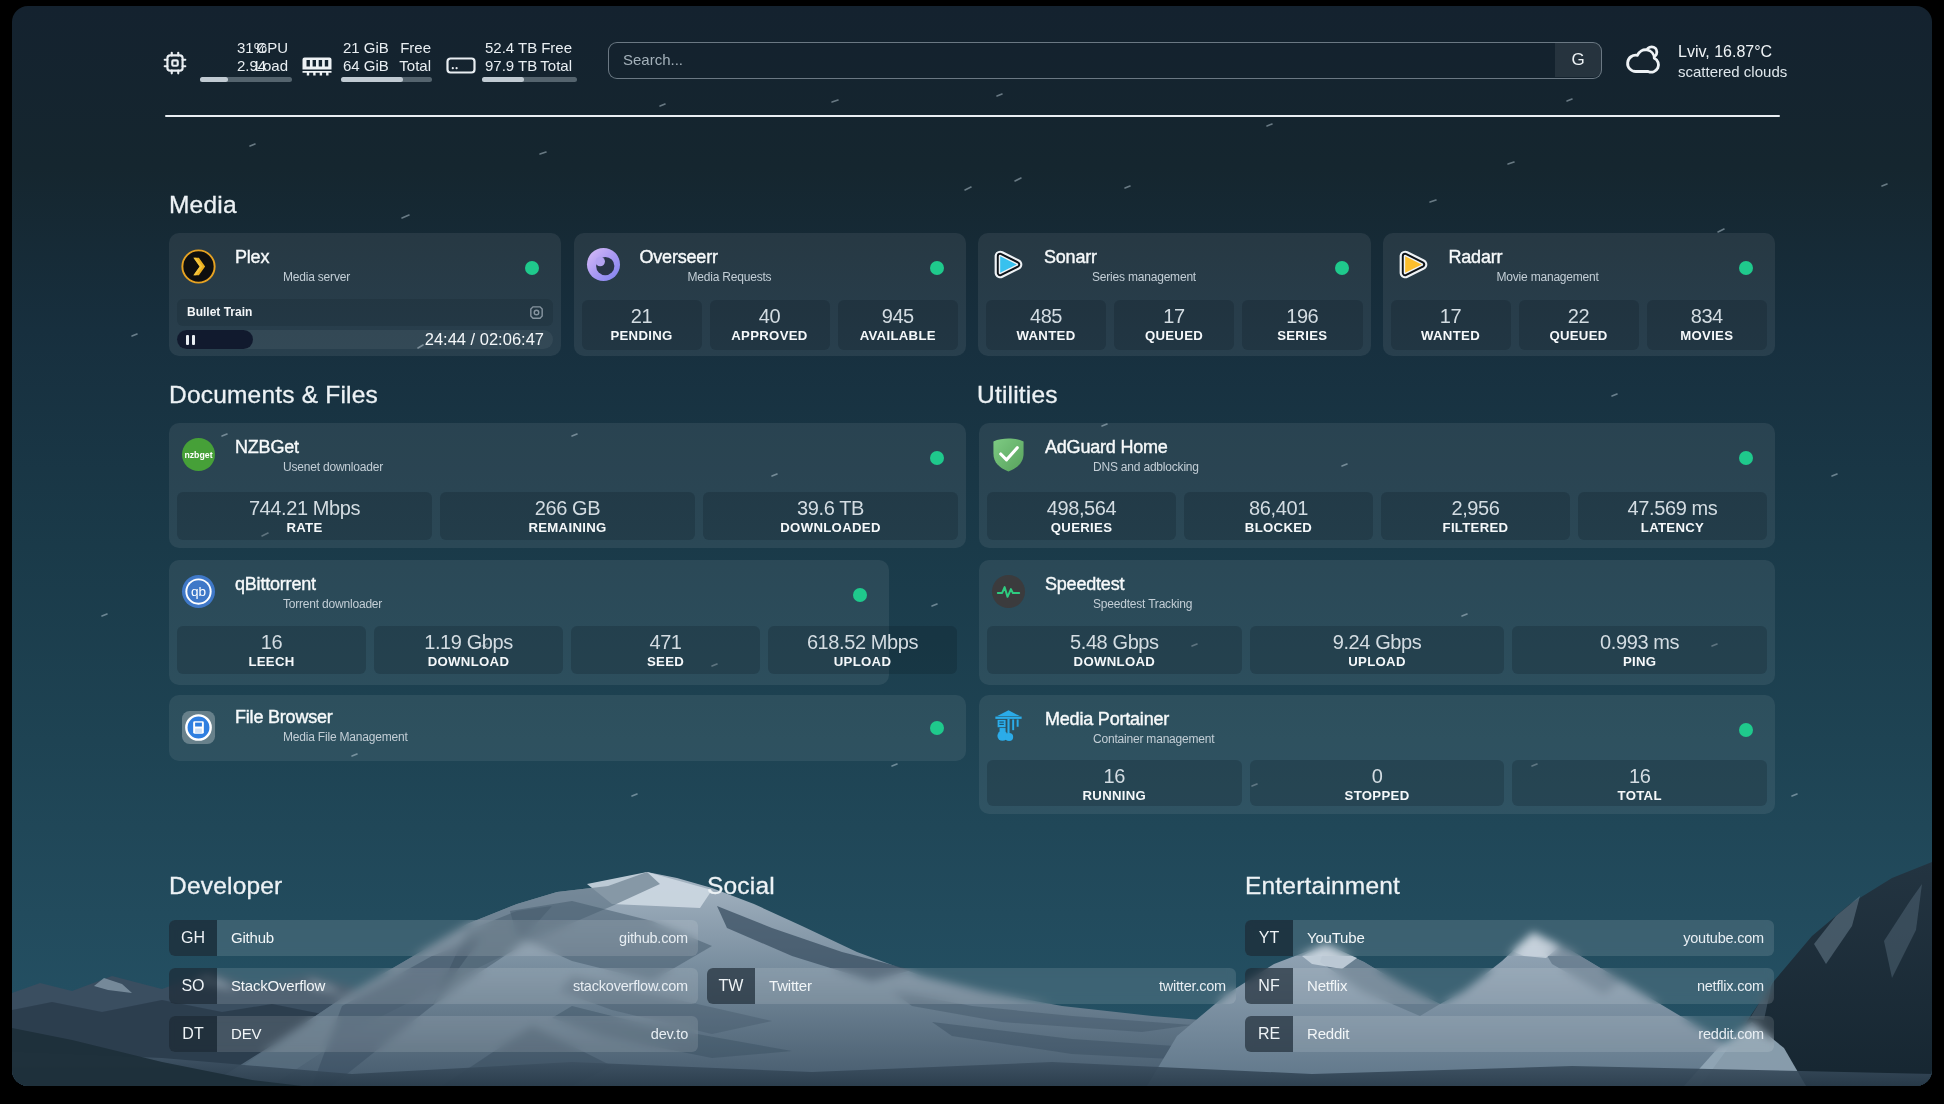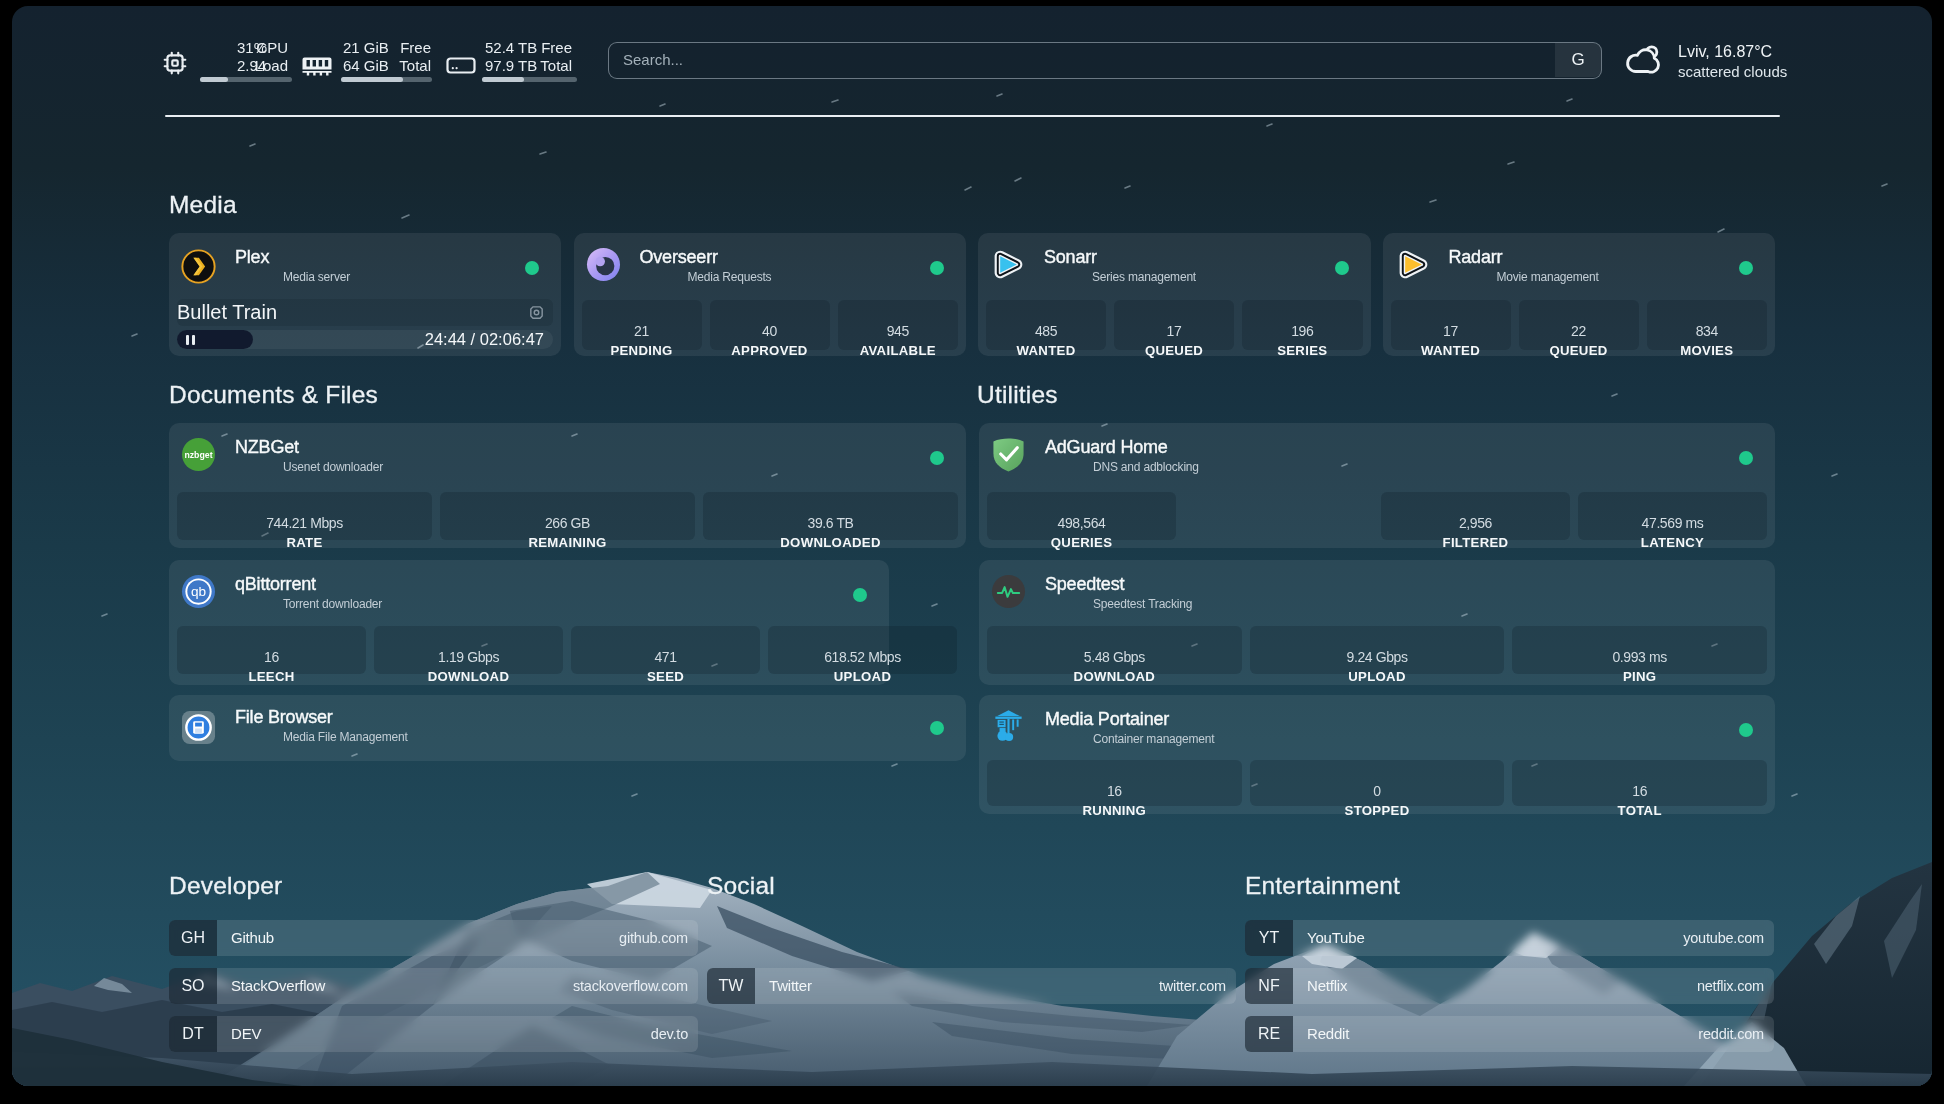--- a/index.html
+++ b/index.html
@@ -7,21 +7,21 @@
   #screen{position:absolute;left:12px;top:6px;width:1920px;height:1080px;border-radius:16px;overflow:hidden;
     background:linear-gradient(180deg,#14222f 0%,#15262f 15%,#172f3e 30%,#1a3a49 50%,#1e4353 68%,#224b5d 84%,#255367 100%);}
   #bgsvg{position:absolute;left:0;top:0;width:1920px;height:1080px;}
   .abs{position:absolute;}
   .card{position:absolute;border-radius:10px;background:rgba(255,255,255,0.075);}
   .logo{position:absolute;left:12px;top:14px;width:35px;height:35px;}
   .t{position:absolute;left:66px;top:14px;font-size:18px;font-weight:400;color:#f6f9fa;letter-spacing:-.2px;-webkit-text-stroke:0.4px #f6f9fa;}
   .s{position:absolute;left:66px;top:37px;font-size:12px;font-weight:400;color:#c3ced6;letter-spacing:-.2px;margin-left:48px;}
   .dot{position:absolute;right:22px;top:28px;width:14px;height:14px;border-radius:50%;background:#1fc98c;}
   .sbox{position:absolute;border-radius:6px;background:rgba(10,24,34,0.22);text-align:center;color:#fff;}
-  .sbox .v{display:block;font-size:14px;color:#d3dce2;margin-top:20px;line-height:22px;letter-spacing:-.4px;}
+  .sbox .v{display:block;font-size:20px;color:#d3dce2;margin-top:5px;line-height:22px;letter-spacing:-.4px;}
   .sbox .l{display:block;font-size:13.2px;font-weight:700;color:#f5f8fa;letter-spacing:.3px;line-height:17px;}
   .h2{position:absolute;font-size:24.5px;letter-spacing:-.4px;font-weight:400;color:#edf2f5;letter-spacing:.2px;-webkit-text-stroke:0.3px #edf2f5;}
   .bm{position:absolute;height:36px;border-radius:6px;background:rgba(255,255,255,0.12);backdrop-filter:blur(4px);}
   .bm .ab{position:absolute;left:0;top:0;width:48px;height:36px;border-radius:6px 0 0 6px;background:rgba(10,24,35,0.6);
      color:#eef3f6;font-size:16px;text-align:center;line-height:36px;}
   .bm .nm{position:absolute;left:62px;top:0;height:36px;line-height:36px;font-size:15px;color:#f2f6f8;letter-spacing:-.2px;}
   .bm .ur{position:absolute;right:10px;top:0;height:36px;line-height:36px;font-size:14.5px;color:#e8eef3;letter-spacing:-.2px;}
   .tbtxt{position:absolute;color:#e9eef2;font-size:15px;line-height:18px;}
   .bar{position:absolute;height:5px;border-radius:2.5px;background:#55646e;}
   .bar i{display:block;height:5px;border-radius:2.5px;background:#c0cad2;}
@@ -177,21 +177,21 @@
   <div class="card" style="left:157px;top:227px;width:392px;height:123px;">
     <svg class="logo" style="top:16px" viewBox="0 0 36 36">
       <circle cx="18" cy="18" r="16.6" fill="#0e0e0e" stroke="#e6a222" stroke-width="2"></circle>
       <path d="M12.8 9h5.6l6.4 9-6.4 9h-5.6l6.4-9z" fill="#ebaf1e"></path>
       <path d="M12.8 9h2.8l6.4 9-6.4 9h-2.8l6.4-9z" fill="#f6c944" opacity=".85"></path>
     </svg>
     <div class="t">Plex</div>
       <div class="s">Media server</div>
       <div class="dot"></div>
     <div class="abs" style="left:8px;top:66px;width:376px;height:27px;background:rgba(8,20,30,.14);border-radius:6px;">
-      <div class="abs" style="left:0;top:0;height:27px;line-height:27px;font-size:20px;color:#f3f6f8;">Bullet Train</div>
+      <div class="abs" style="left:10px;top:0;height:27px;line-height:27px;font-size:12px;color:#f3f6f8;font-weight:bold;">Bullet Train</div>
       <svg class="abs" style="right:8px;top:5px" width="17" height="17" viewBox="0 0 24 24" fill="none" stroke="#8795a0" stroke-width="2">
         <path d="M7 4h10l3 3v10l-3 3H7l-3-3V7z"></path>
           <circle cx="12" cy="12" r="3.2"></circle>
       </svg>
     </div>
     <div class="abs" style="left:8px;top:97px;width:376px;height:19px;background:rgba(255,255,255,.055);border-radius:9.5px;">
       <div class="abs" style="left:0;top:0;width:76px;height:19px;background:rgba(16,24,44,.95);border-radius:9.5px;">
         <div class="abs" style="left:9px;top:4.5px;width:3px;height:10px;background:#e8edf1;border-radius:1px;"></div>
         <div class="abs" style="left:15px;top:4.5px;width:3px;height:10px;background:#e8edf1;border-radius:1px;"></div>
       </div>
@@ -316,20 +316,24 @@
         </defs>
       <path d="M18 1.5 C23 1.5 29 2.3 33.5 4.5 L33.5 17 C33.5 26 27.5 32 18 35.5 C8.5 32 2.5 26 2.5 17 L2.5 4.5 C7 2.3 13 1.5 18 1.5 Z" fill="url(#agg)"></path>
       <path d="M10 17.5 l6 6 L27 11" stroke="#fff" stroke-width="3.2" fill="none" stroke-linecap="round" stroke-linejoin="round"></path>
     </svg>
     <div class="t">AdGuard Home</div>
       <div class="s">DNS and adblocking</div>
       <div class="dot"></div>
     <div class="sbox" style="left:8px;top:69px;width:189px;height:48px;">
         <span class="v">498,564</span>
         <span class="l">QUERIES</span>
+      </div>
+    <div class="sbox" style="left:205px;top:69px;width:189px;height:48px;">
+        <span class="v">86,401</span>
+        <span class="l">BLOCKED</span>
       </div>
     <div class="sbox" style="left:402px;top:69px;width:189px;height:48px;">
         <span class="v">2,956</span>
         <span class="l">FILTERED</span>
       </div>
     <div class="sbox" style="left:599px;top:69px;width:189px;height:48px;">
         <span class="v">47.569 ms</span>
         <span class="l">LATENCY</span>
       </div>
   </div>

